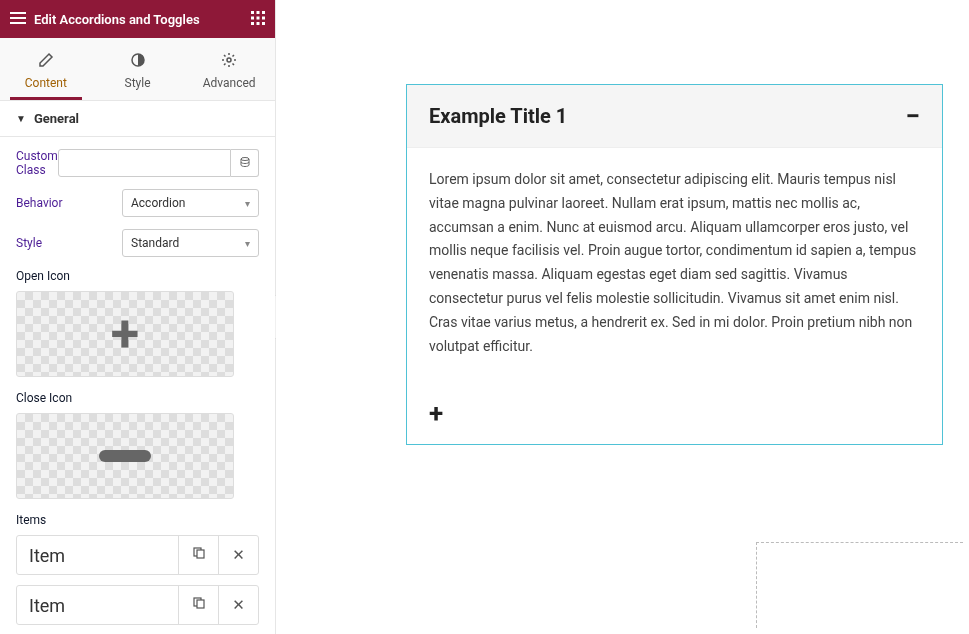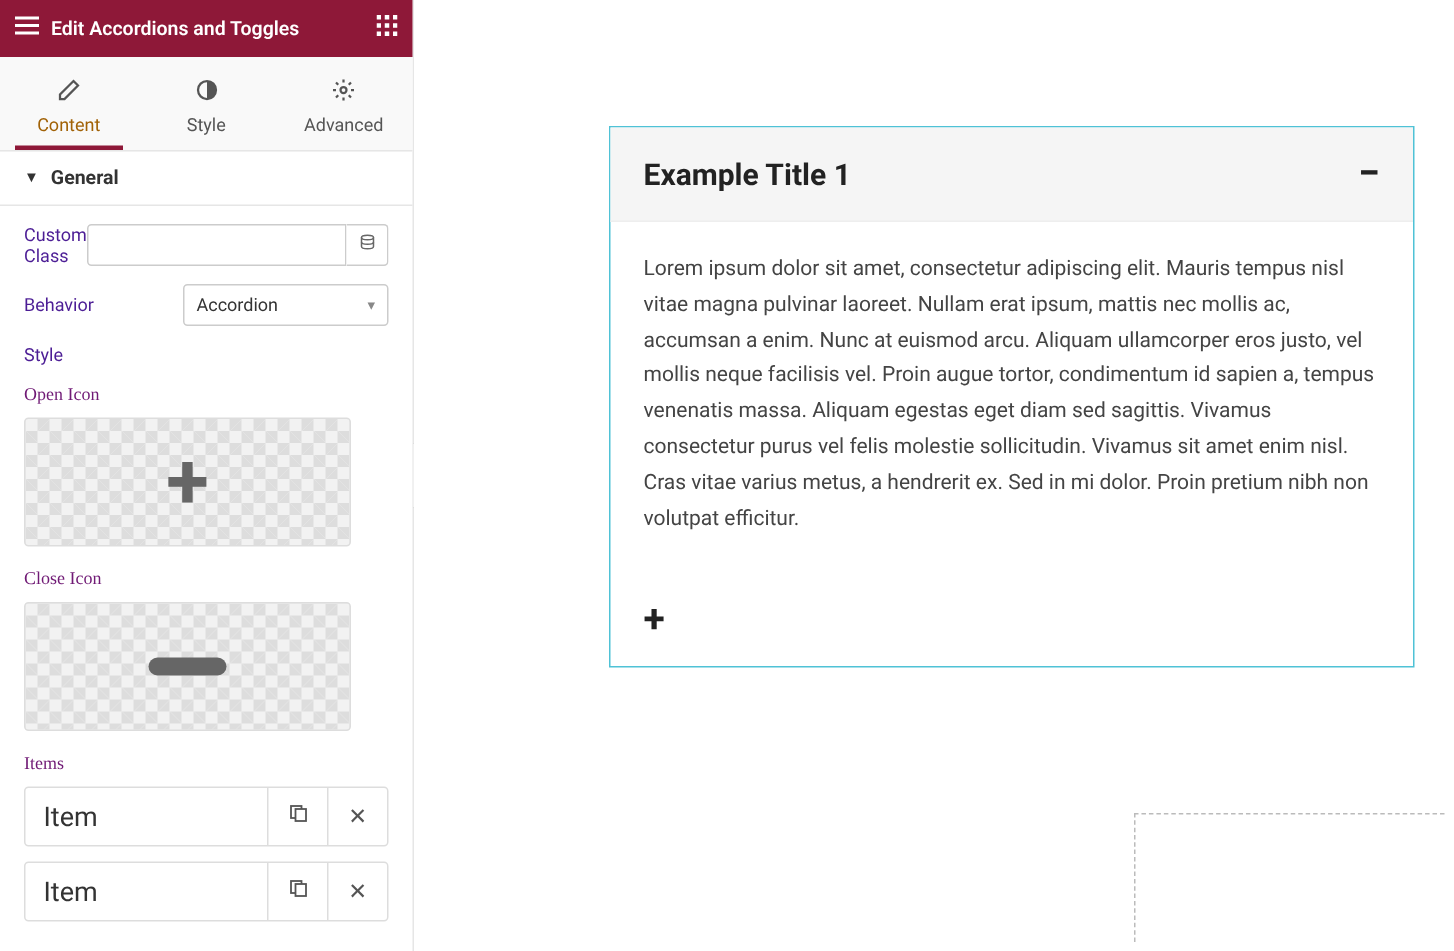--- a/index.html
+++ b/index.html
@@ -27,21 +27,21 @@
     
     .controls { padding: 12px 16px; }
     .control-row { display: flex; align-items: center; margin-bottom: 12px; }
     .control-label { width: 106px; color: #4c1d95; font-size: 12px; }
     .control-input { flex: 1; display: flex; }
     .text-input { flex: 1; height: 28px; border: 1px solid #ccc; border-radius: 3px 0 0 3px; padding: 0 8px; font-size: 12px; }
     .input-addon { width: 28px; height: 28px; border: 1px solid #ccc; border-left: none; border-radius: 0 3px 3px 0; display: flex; align-items: center; justify-content: center; background: #fff; cursor: pointer; color: #666; }
     .select { flex: 1; height: 28px; border: 1px solid #ccc; border-radius: 3px; padding: 0 24px 0 8px; font-size: 12px; background: #fff; cursor: pointer; position: relative; display: flex; align-items: center; }
     .select::after { content: "▾"; position: absolute; right: 8px; font-size: 10px; color: #888; }
     
-    .media-label { color: #701a75; font-size: 12px; margin: 6px 0 8px; font-family: Liberation Serif, serif; }
+    .media-label { color: #0f172a; font-size: 12px; margin: 6px 0 8px; }
     .media-box { width: 218px; height: 86px; border: 1px solid #ddd; border-radius: 3px; display: flex; align-items: center; justify-content: center; cursor: pointer;
       background-image:
         linear-gradient(45deg, #ddd 25%, transparent 25%),
         linear-gradient(-45deg, #ddd 25%, transparent 25%),
         linear-gradient(45deg, transparent 75%, #ddd 75%),
         linear-gradient(-45deg, transparent 75%, #ddd 75%);
       background-size: 16px 16px;
       background-position: 0 0, 0 8px, 8px -8px, -8px 0;
       background-color: #f2f2f2;
       margin-bottom: 14px;
@@ -154,20 +154,25 @@
           <div class="control-label">Behavior</div>
           <div class="control-input">
             <div class="select">
               <span>Accordion</span>
             </div>
           </div>
         </div>
 
         <div class="control-row">
           <div class="control-label">Style</div>
+          <div class="control-input">
+            <div class="select">
+              <span>Standard</span>
+            </div>
+          </div>
         </div>
 
         <div class="media-label">Open Icon</div>
         <div class="media-box">
           <span class="plus-glyph">+</span>
         </div>
 
         <div class="media-label">Close Icon</div>
         <div class="media-box">
           <span class="minus-glyph"></span>

